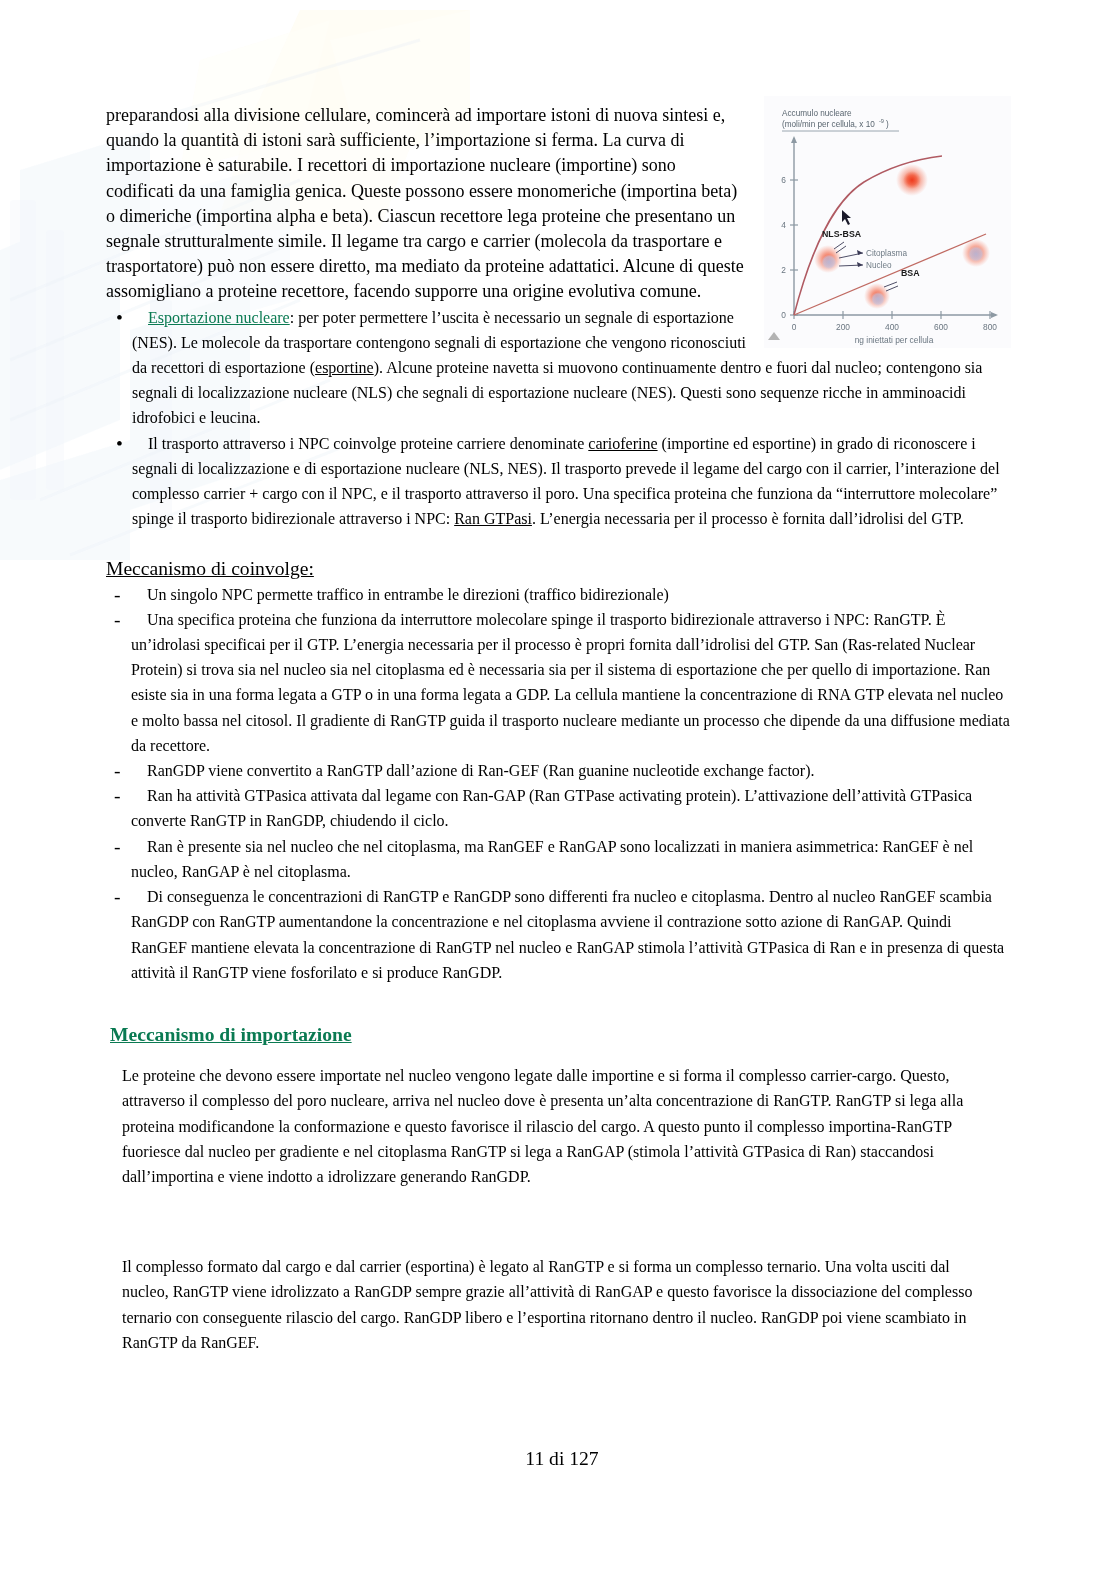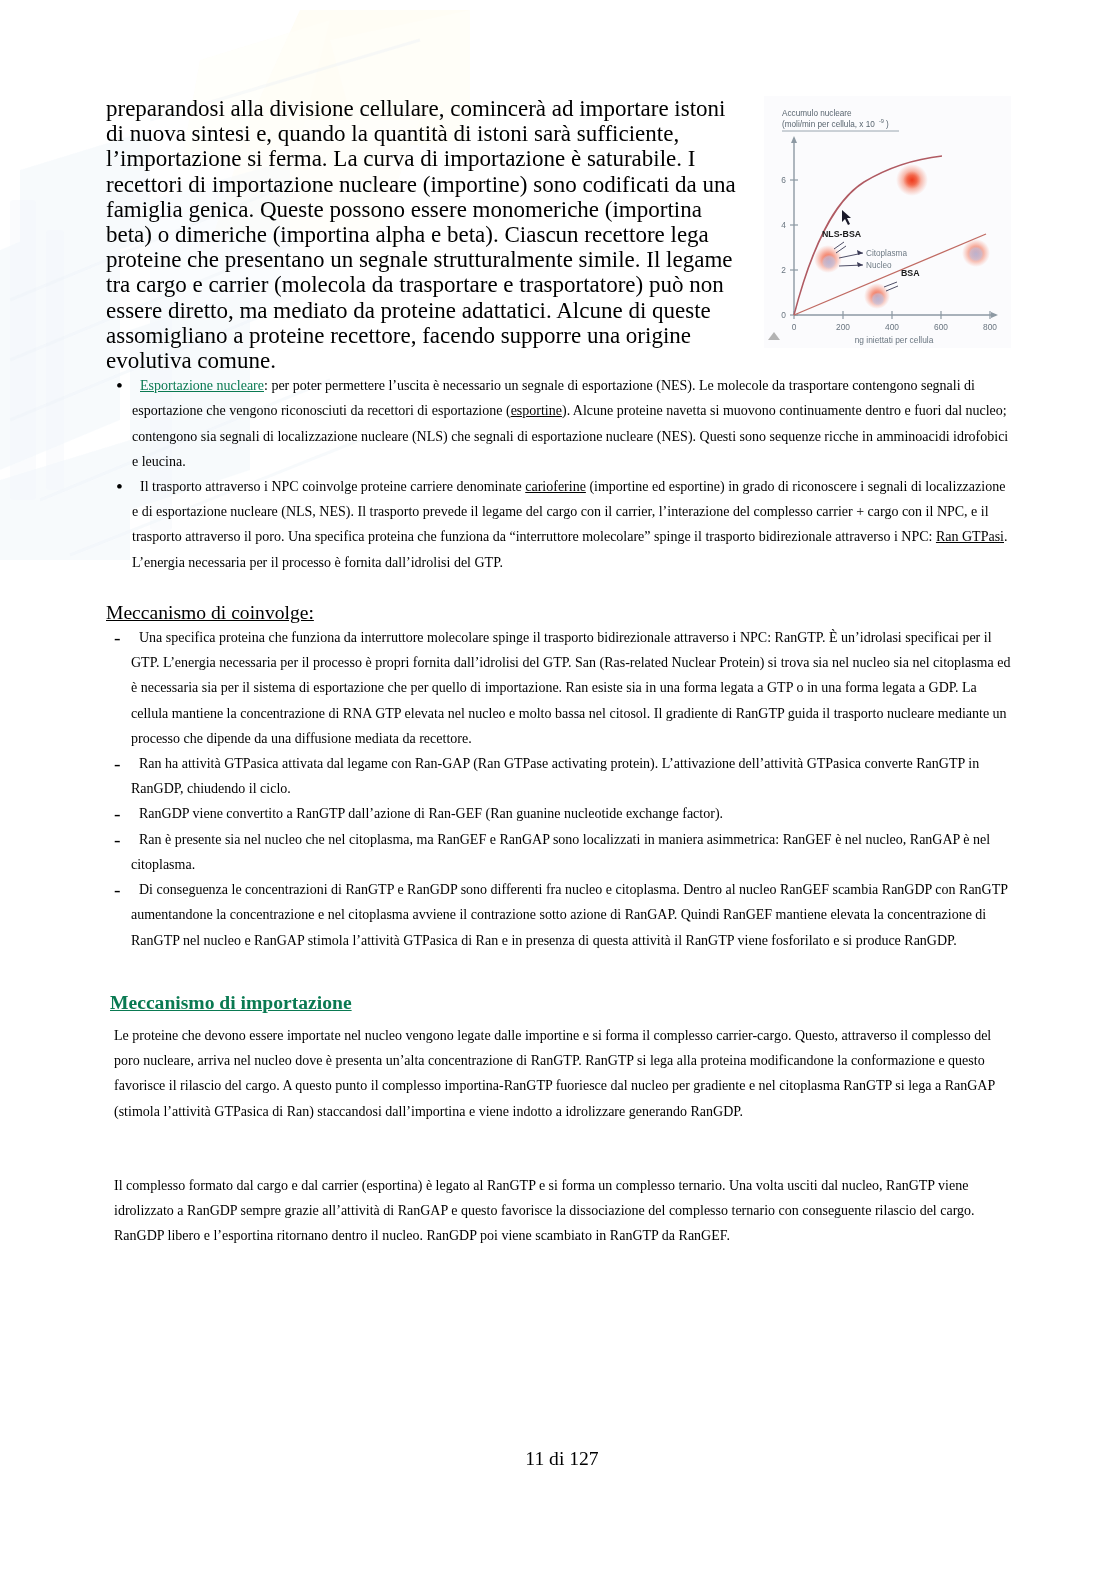--- a/index.html
+++ b/index.html
@@ -30,30 +30,31 @@
   
   #content {
     position: absolute;
     left: 106px;
     top: 96px;
     width: 905px;
     z-index: 2;
   }
 
   .para, .bullet-text, .dash-text, .sec-body {
-    font-size: 14px;
+    font-size: 16px;
     line-height: 25.2px;
     text-align: left;
-    margin: 8px;
+    margin: 16px;
   }
 
   
   .wrap-para {
-    font-size: 23px;
-    line-height: 25.2px;
+    font-size: 18px;
+    line-height: 25.2px;
+    margin-top: 7px;
   }
 
   
   .figure-float {
     float: right;
     width: 247px;
     height: 252px;
     margin: 0 0 4px 16px;
     position: relative;
   }
@@ -300,23 +301,24 @@
           <span>Il trasporto attraverso i NPC coinvolge proteine carriere denominate </span><span class="u">carioferine</span><span> (importine ed esportine) in grado di riconoscere i segnali di localizzazione e di esportazione nucleare (NLS, NES). Il trasporto prevede il legame del cargo con il carrier, l’interazione del complesso carrier + cargo con il NPC, e il trasporto attraverso il poro. Una specifica proteina che funziona da “interruttore molecolare” spinge il trasporto bidirezionale attraverso i NPC: </span><span class="u">Ran GTPasi</span><span>. L’energia necessaria per il processo è fornita dall’idrolisi del GTP.</span>
         </span>
       </li>
     </ul>
 
     <div class="gap-md"></div>
 
     <div class="head-label">Meccanismo di coinvolge:</div>
 
     <ul class="dash-list">
+      <li><span class="dash-text">Un singolo NPC permette traffico in entrambe le direzioni (traffico bidirezionale)</span></li>
       <li><span class="dash-text">Una specifica proteina che funziona da interruttore molecolare spinge il trasporto bidirezionale attraverso i NPC: RanGTP. È un’idrolasi specificai per il GTP. L’energia necessaria per il processo è propri fornita dall’idrolisi del GTP. San (Ras-related Nuclear Protein) si trova sia nel nucleo sia nel citoplasma ed è necessaria sia per il sistema di esportazione che per quello di importazione. Ran esiste sia in una forma legata a GTP o in una forma legata a GDP. La cellula mantiene la concentrazione di RNA GTP elevata nel nucleo e molto bassa nel citosol. Il gradiente di RanGTP guida il trasporto nucleare mediante un processo che dipende da una diffusione mediata da recettore.</span></li>
+      <li><span class="dash-text">RanGDP viene convertito a RanGTP dall’azione di Ran-GEF (Ran guanine nucleotide exchange factor).</span></li>
       <li><span class="dash-text">Ran ha attività GTPasica attivata dal legame con Ran-GAP (Ran GTPase activating protein). L’attivazione dell’attività GTPasica converte RanGTP in RanGDP, chiudendo il ciclo.</span></li>
-      <li><span class="dash-text">RanGDP viene convertito a RanGTP dall’azione di Ran-GEF (Ran guanine nucleotide exchange factor).</span></li>
       <li><span class="dash-text">Ran è presente sia nel nucleo che nel citoplasma, ma RanGEF e RanGAP sono localizzati in maniera asimmetrica: RanGEF è nel nucleo, RanGAP è nel citoplasma.</span></li>
       <li><span class="dash-text">Di conseguenza le concentrazioni di RanGTP e RanGDP sono differenti fra nucleo e citoplasma. Dentro al nucleo RanGEF scambia RanGDP con RanGTP aumentandone la concentrazione e nel citoplasma avviene il contrazione sotto azione di RanGAP. Quindi RanGEF mantiene elevata la concentrazione di RanGTP nel nucleo e RanGAP stimola l’attività GTPasica di Ran e in presenza di questa attività il RanGTP viene fosforilato e si produce RanGDP.</span></li>
     </ul>
 
     <div class="gap-lg"></div>
 
     <h3 class="sec-head">Meccanismo di importazione</h3>
     <div class="sec-body">Le proteine che devono essere importate nel nucleo vengono legate dalle importine e si forma il complesso carrier-cargo. Questo, attraverso il complesso del poro nucleare, arriva nel nucleo dove è presenta un’alta concentrazione di RanGTP. RanGTP si lega alla proteina modificandone la conformazione e questo favorisce il rilascio del cargo. A questo punto il complesso importina-RanGTP fuoriesce dal nucleo per gradiente e nel citoplasma RanGTP si lega a RanGAP (stimola l’attività GTPasica di Ran) staccandosi dall’importina e viene indotto a idrolizzare generando RanGDP.</div>
 
     <div class="gap-lg"></div>

